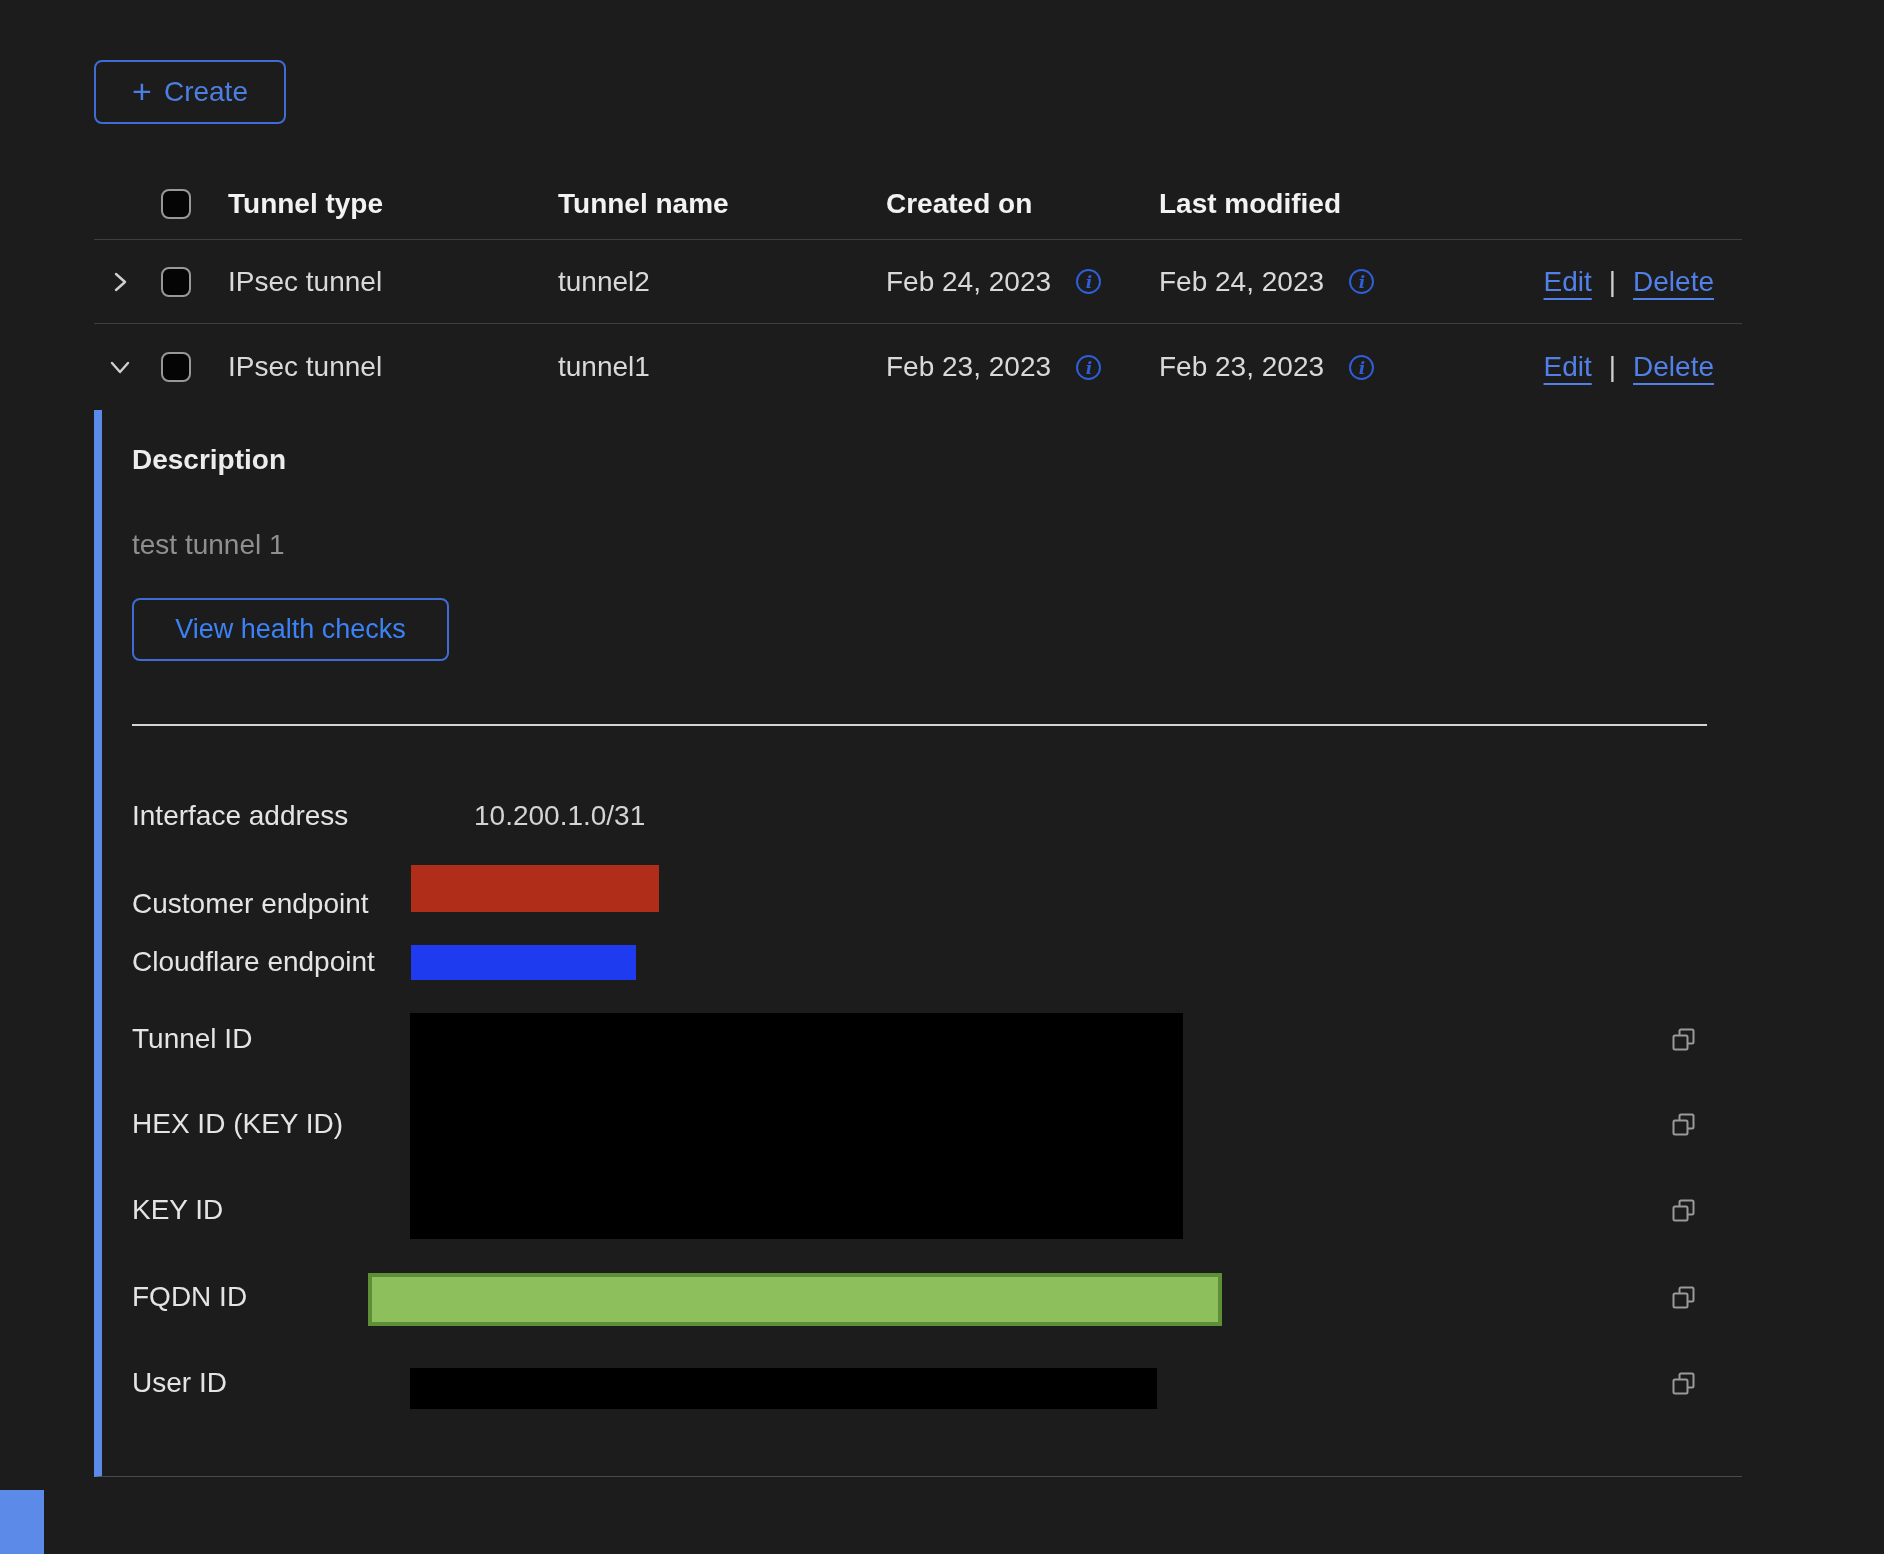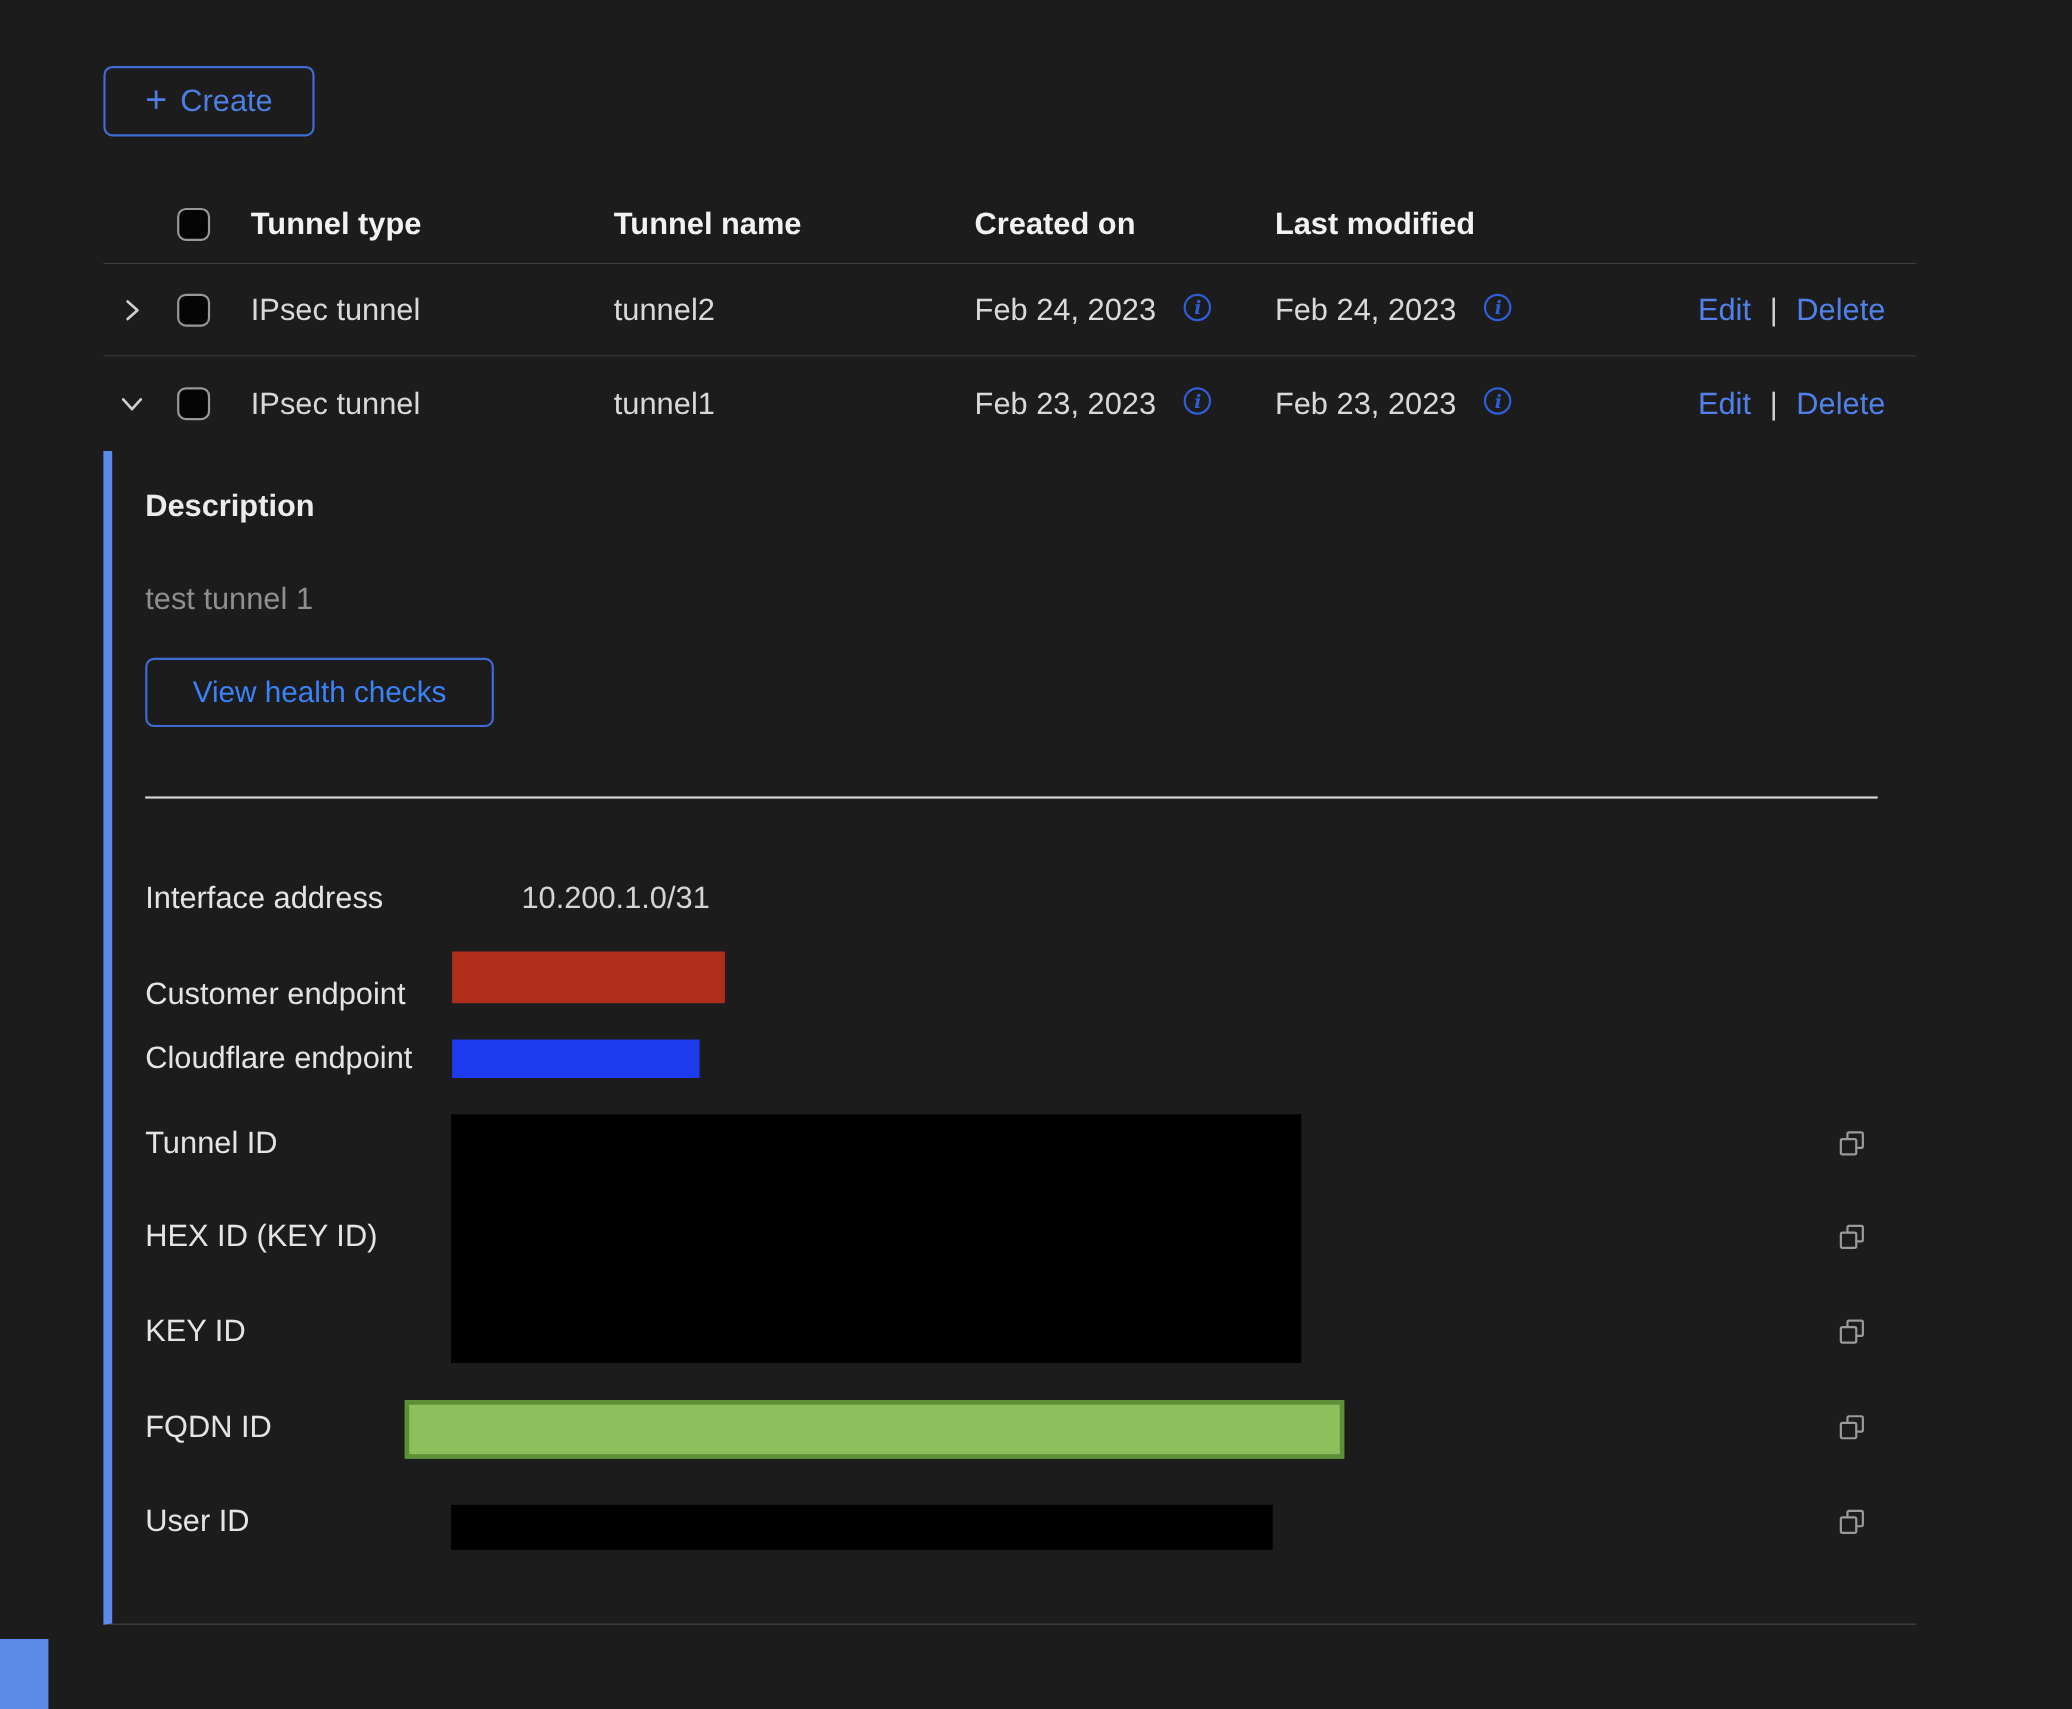--- a/index.html
+++ b/index.html
@@ -48,28 +48,29 @@
   .cell-chevron { display: flex; justify-content: center; }
   .cell-check   { display: flex; padding-left: 16px; }
   .checkbox {
     width: 30px; height: 30px;
     border: 2px solid #989898;
     border-radius: 8px;
     background: #050505;
     display: inline-block;
     cursor: pointer;
   }
-  .cell-date { display: flex; align-items: flex-start; gap: 24px; }
+  .cell-date { display: flex; align-items: center; gap: 24px; }
   .cell-actions {
     display: flex; align-items: center; justify-content: flex-end;
     gap: 17px; padding-right: 28px;
     font-size: 28px;
   }
   .link {
     color: #5181e8;
+    text-decoration: underline;
     text-underline-offset: 7px;
     text-decoration-thickness: 2px;
     cursor: pointer;
   }
   .pipe { color: #cfcfcf; text-decoration: none; }
 
   .icon-btn { background: none; border: none; padding: 0; cursor: pointer; display: inline-flex; }
 
   
   .panel {

